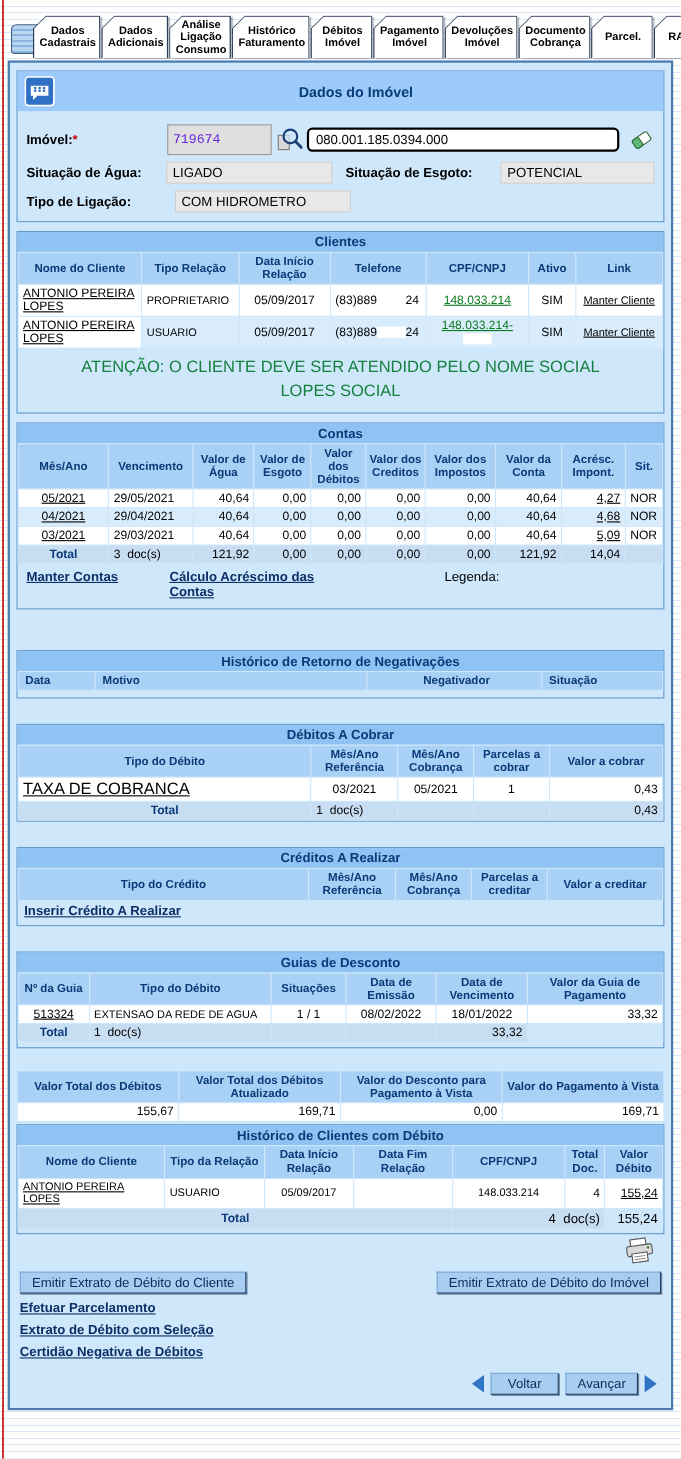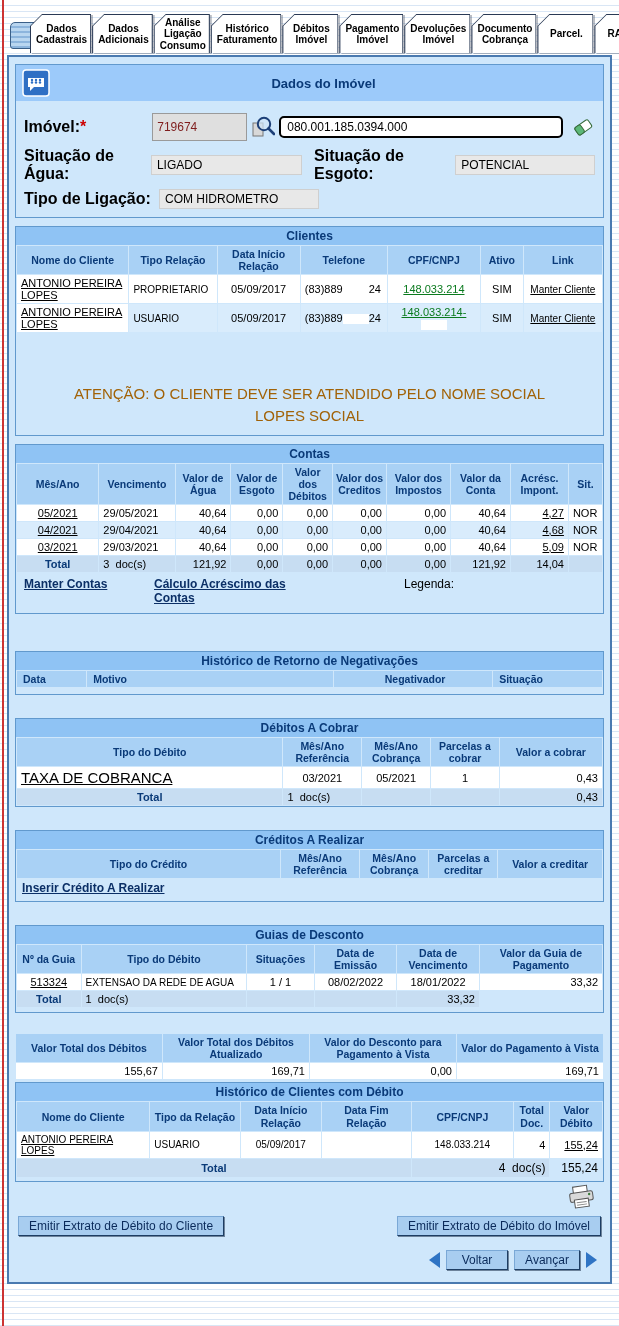--- a/index.html
+++ b/index.html
@@ -41,25 +41,25 @@
     padding: 4px 3px 6px 3px;
   }
   .section { border: 1px solid #6199cd; margin: 3px 3px 0 3px; background: #cfe7fb; }
   .section-title {
     background: #8fc3f4; color: #0a3a78; font-weight: bold; font-size: 12px;
     text-align: center; padding: 2px 0;
   } .gap20 { height: 20px; } .gap14 { height: 14px; }
   
   .form-area { padding: 6px 8px 8px 8px; }
   .form-row { display: flex; align-items: center; margin-top: 6px; }
-  .flabel { font-weight: bold; font-size: 16px; width: 135px; }
+  .flabel { font-weight: bold; font-size: 12px; width: 135px; }
   .req { color: #cc0000; font-weight: bold; }
   .inp-gray {
     width: 95px; height: 20px; background: #dfdfdf; border: 1px solid #9a9a9a;
-    color: #7f1d1d; font-size: 12px; padding: 13px 4px; font-family: Liberation Sans, sans-serif;
+    color: #6d28d9; font-size: 12px; padding: 13px 4px; font-family: Liberation Mono, monospace;
   }
   .inp-code {
     width: 298px; height: 22px; background: #ffffff; border: 2px solid #000; border-radius: 5px;
     color: #000; font-size: 12px; padding: 1px 6px; font-family: "Liberation Sans", sans-serif;
   }
   .val-box {
     background: #e8e8e8; border: 1px solid #cfcfcf; font-size: 12px;
     padding: 2px 5px; min-height: 18px;
   }
   .icon-btn { cursor: pointer; display: inline-flex; align-items: center; }
@@ -73,21 +73,21 @@
   .tbl tr.alt td { background: #d9ecfc; }
   .tbl tr.total td { background: #c7ddf2; }
   .tbl td.num { text-align: right; }
   .tbl td.ctr { text-align: center; }
   .tbl td.blank { background: #d9ecfc; }
   .bold-navy { color: #0a3a78; font-weight: bold; }
   a.lk-black { color: #000; text-decoration: underline; cursor: pointer; }
   a.lk-green { color: #0a7a1e; text-decoration: underline; cursor: pointer; }
   a.lk-nav { color: #0b2f66; font-weight: bold; text-decoration: underline; font-size: 12px; cursor: pointer; }
   .redact { display: inline-block; background: #fff; width: 26px; height: 10px; vertical-align: middle; }
-  .warning { color: #a16207; font-size: 15px; text-align: center; line-height: 1.45; margin-top: 44px; }
+  .warning { color: #15803d; font-size: 15px; text-align: center; line-height: 1.45; }
   .links-row { display: flex; padding: 4px 8px 8px 8px; align-items: flex-start; }
   .legend-lbl { font-size: 12px; margin-left: 90px; }
   
   .btn {
     background: #a8cdf0; border: 1px solid; border-color: #7aa8d6 #1d3d63 #1d3d63 #7aa8d6;
     color: #0a2a5a; font-size: 12px; padding: 2px 10px; cursor: pointer;
     font-family: "Liberation Sans", sans-serif; box-shadow: 1px 1px 0 #6d839b;
   }
   .actions { display: flex; justify-content: space-between; padding: 4px 6px; }
   .action-links { padding: 2px 6px; display: flex; flex-direction: column; gap: 6px; }
@@ -553,20 +553,25 @@
             <line x1="9" y1="20.5" x2="19" y2="20.5" stroke="#888"></line>
           </g>
         </svg>
     </span>
   </div>
 
   <div class="actions">
     <button class="btn">Emitir Extrato de Débito do Cliente</button>
     <button class="btn">Emitir Extrato de Débito do Imóvel</button>
   </div>
+  <div class="action-links">
+    <a class="lk-nav">Efetuar Parcelamento</a>
+    <a class="lk-nav">Extrato de Débito com Seleção</a>
+    <a class="lk-nav">Certidão Negativa de Débitos</a>
+  </div>
 
   <div class="navrow">
     <span class="tri tri-left"></span>
     <button class="btn" style="min-width:62px;">Voltar</button>
     <button class="btn" style="min-width:66px;">Avançar</button>
     <span class="tri tri-right"></span>
   </div>
 
 </div>
 

